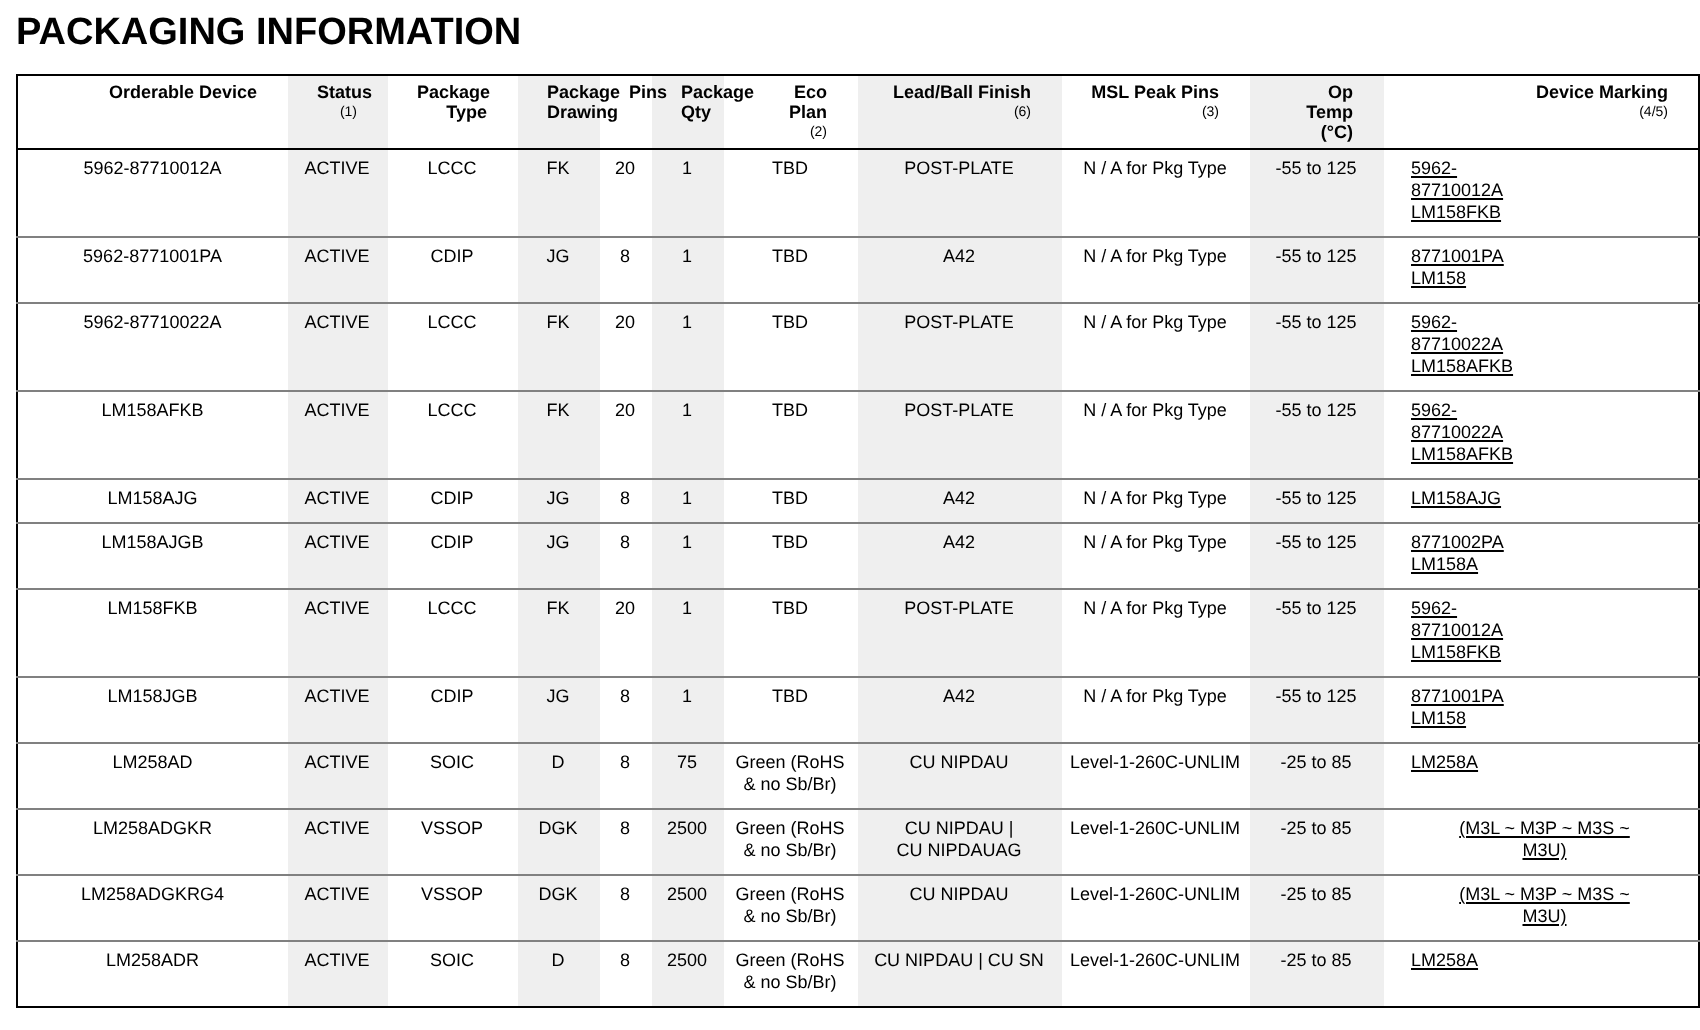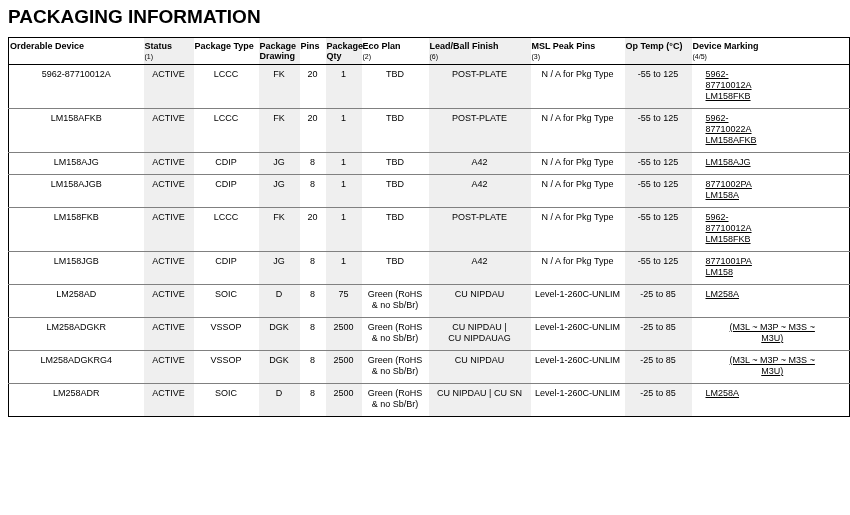--- a/index.html
+++ b/index.html
@@ -18,21 +18,21 @@
   .title{
     font-size:19px;font-weight:bold;margin:2px 0 9px 0;
     font-family:"Liberation Sans",sans-serif;
   }
   table.pkg-table{
     border-collapse:collapse;table-layout:fixed;width:841px;
     border:1px solid var(--border-dark);
   }
   th{
     font-size:9px;font-weight:bold;line-height:10px;
-    padding:3px 1px 2px;vertical-align:top;text-align:left;
+    padding:3px 15px 2px;vertical-align:top;text-align:right;
     border-bottom:1px solid var(--border-dark);
   }
   th .hnote{font-size:7px;font-weight:normal;margin-top:1px;}
   td{
     font-size:9px;line-height:11px;
     padding:4px 1px 6px;vertical-align:top;text-align:center;
     border-top:1px solid var(--border-light);
     white-space:pre-line;word-wrap:break-word;
   }
   td.mark{text-align:left;padding-left:14px;padding-right:4px;text-decoration:underline;}
@@ -110,20 +110,49 @@
           <td class="shaded">1</td>
           <td>TBD</td>
           <td class="shaded">POST-PLATE</td>
           <td>N / A for Pkg Type</td>
           <td class="shaded">-55 to 125</td>
           <td class="mark">5962-
 87710012A
 LM158FKB</td>
         </tr>
         <tr>
+          <td>5962-8771001PA</td>
+          <td class="shaded">ACTIVE</td>
+          <td>CDIP</td>
+          <td class="shaded">JG</td>
+          <td>8</td>
+          <td class="shaded">1</td>
+          <td>TBD</td>
+          <td class="shaded">A42</td>
+          <td>N / A for Pkg Type</td>
+          <td class="shaded">-55 to 125</td>
+          <td class="mark">8771001PA
+LM158</td>
+        </tr>
+        <tr>
+          <td>5962-87710022A</td>
+          <td class="shaded">ACTIVE</td>
+          <td>LCCC</td>
+          <td class="shaded">FK</td>
+          <td>20</td>
+          <td class="shaded">1</td>
+          <td>TBD</td>
+          <td class="shaded">POST-PLATE</td>
+          <td>N / A for Pkg Type</td>
+          <td class="shaded">-55 to 125</td>
+          <td class="mark">5962-
+87710022A
+LM158AFKB</td>
+        </tr>
+        <tr>
           <td>LM158AFKB</td>
           <td class="shaded">ACTIVE</td>
           <td>LCCC</td>
           <td class="shaded">FK</td>
           <td>20</td>
           <td class="shaded">1</td>
           <td>TBD</td>
           <td class="shaded">POST-PLATE</td>
           <td>N / A for Pkg Type</td>
           <td class="shaded">-55 to 125</td>

